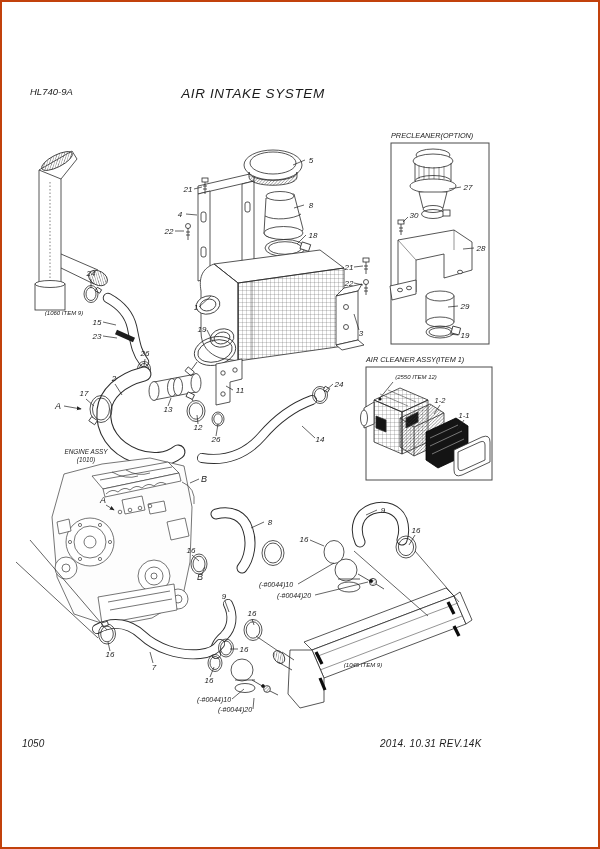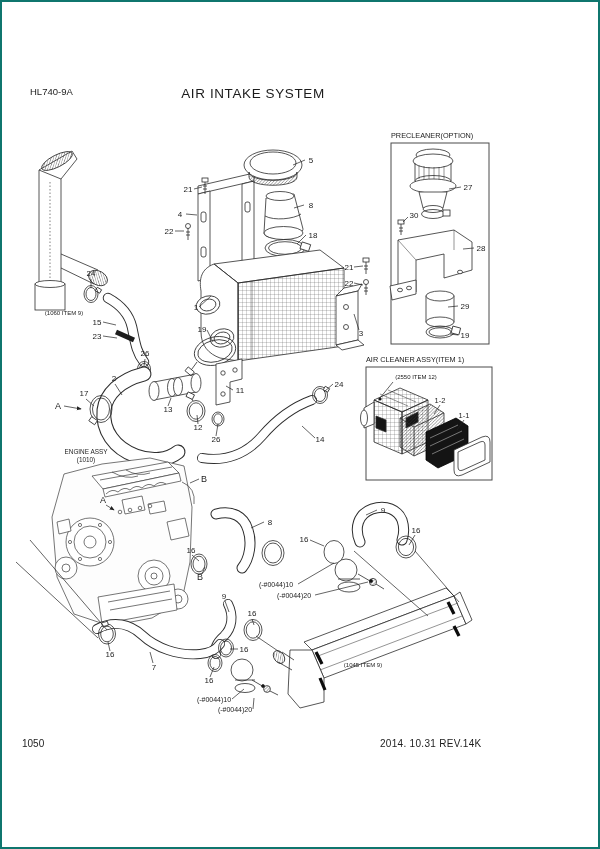--- a/index.html
+++ b/index.html
@@ -1,19 +1,19 @@
 <!DOCTYPE html>
 <html><head>
 <meta charset="utf-8">
 <style>
   html,body{margin:0;padding:0;background:#e8e8e8;}
   .page{
     width:600px;height:849px;position:relative;background:#ffffff;
-    border:2px solid #0f766e;box-sizing:border-box;overflow:hidden;
-    font-family:"Liberation Sans",sans-serif;margin:0 auto;
+    border:2px solid #c2410c;box-sizing:border-box;overflow:hidden;
+    font-family:"Liberation Sans",sans-serif;margin:0 auto;font-style:italic;
   }
   svg{position:absolute;left:0;top:0;}
   text{font-family:"Liberation Sans",sans-serif;fill:#1c1c1c;}
   .ln{stroke:#2b2b2b;stroke-width:0.8;fill:none;}
   .part{stroke:#2b2b2b;stroke-width:0.8;fill:#ffffff;}
   .tube{stroke:#2e2e2e;fill:none;stroke-linecap:round;}
   .tubeIn{stroke:#ffffff;fill:none;stroke-linecap:round;}
   .boxRect{fill:none;stroke:#4a4a4a;stroke-width:1;}
 </style>
 </head>

